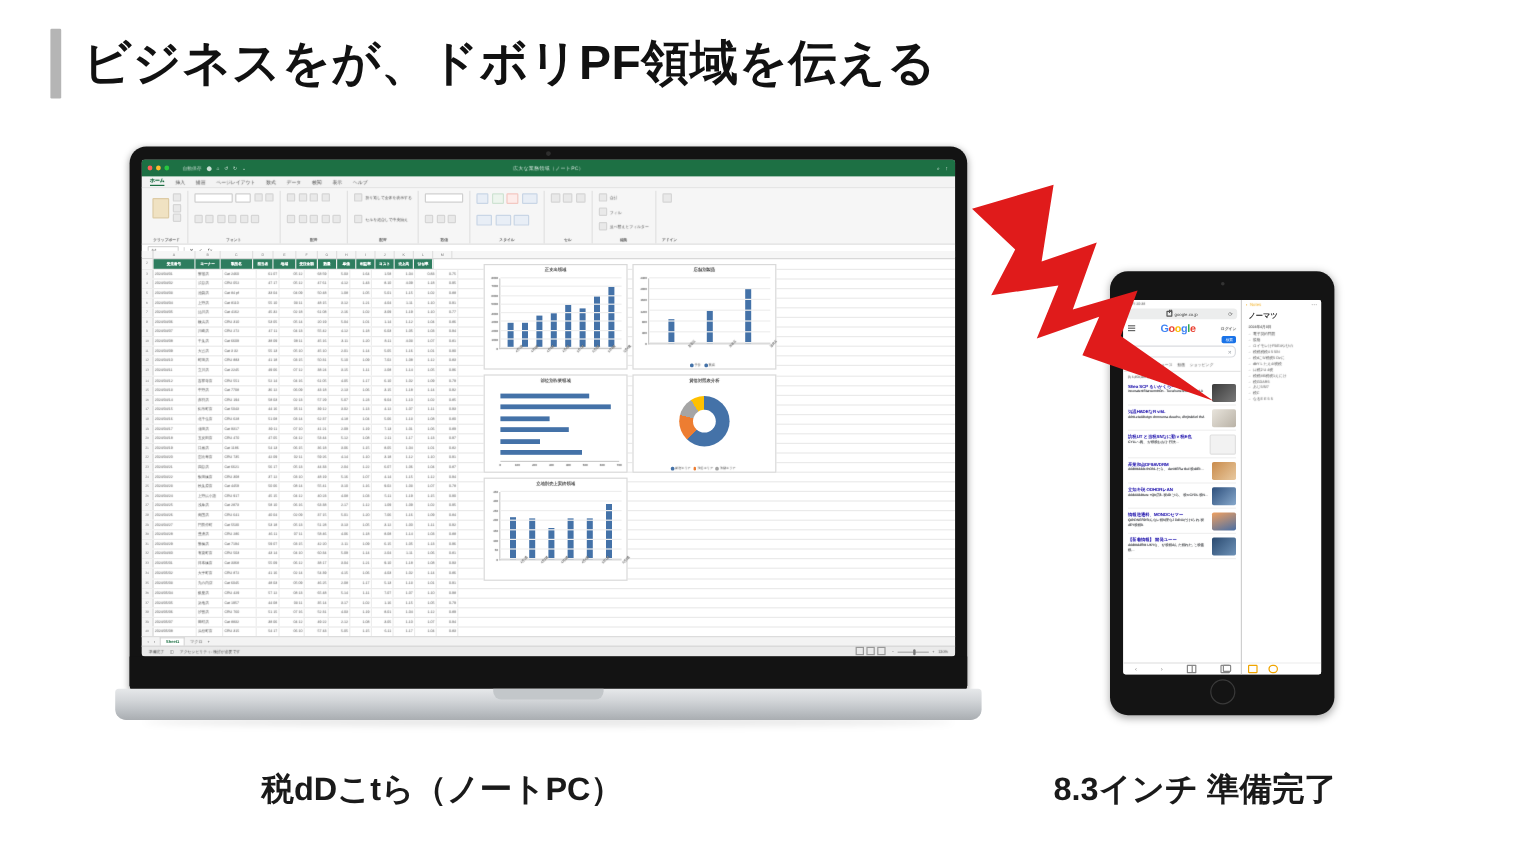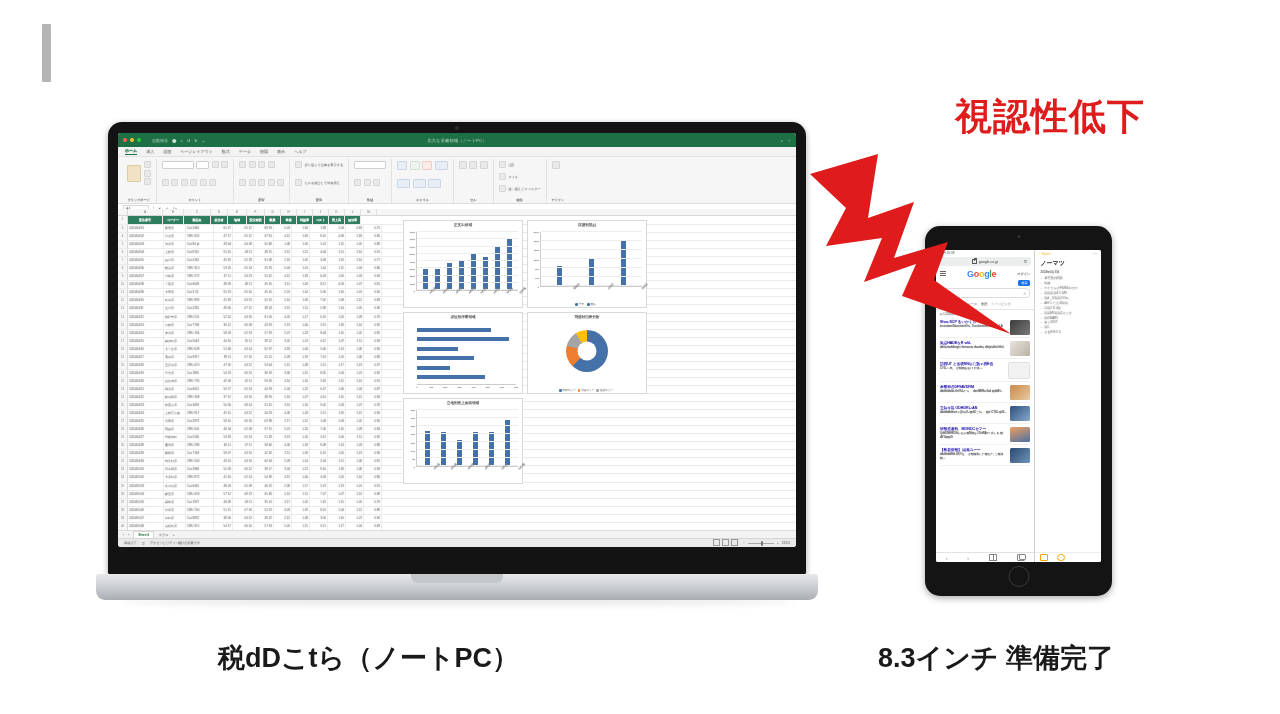--- a/index.html
+++ b/index.html
@@ -212,24 +212,24 @@
   
   .caption{position:absolute;font-size:27px;font-weight:bold;color:#1a1a1a;white-space:nowrap;}
   #caption-laptop{left:218px;top:640px;}
   #caption-tablet{left:878px;top:640px;}
 </style>
 </head>
 <body>
 
 <div id="heading">
   <div class="accent-bar"></div>
+  <div class="title">ビジネスをが、ドボリPF領域を伝える</div>
 </div>
 
 <div id="callout">
-  <div class="l2">視認性低下</div>
 </div>
 
 <svg id="bolt" viewBox="0 0 210 190">
   <polygon points="4,28 72,8 62,72 108,56 88,112 142,96 128,134 205,188 96,150 110,118 58,136 76,92 20,100 40,62" fill="#e01b1b"></polygon>
 </svg>
 
 <div id="laptop">
   <div class="base-shadow"></div>
   <div class="lid">
     <div class="notch"></div>

